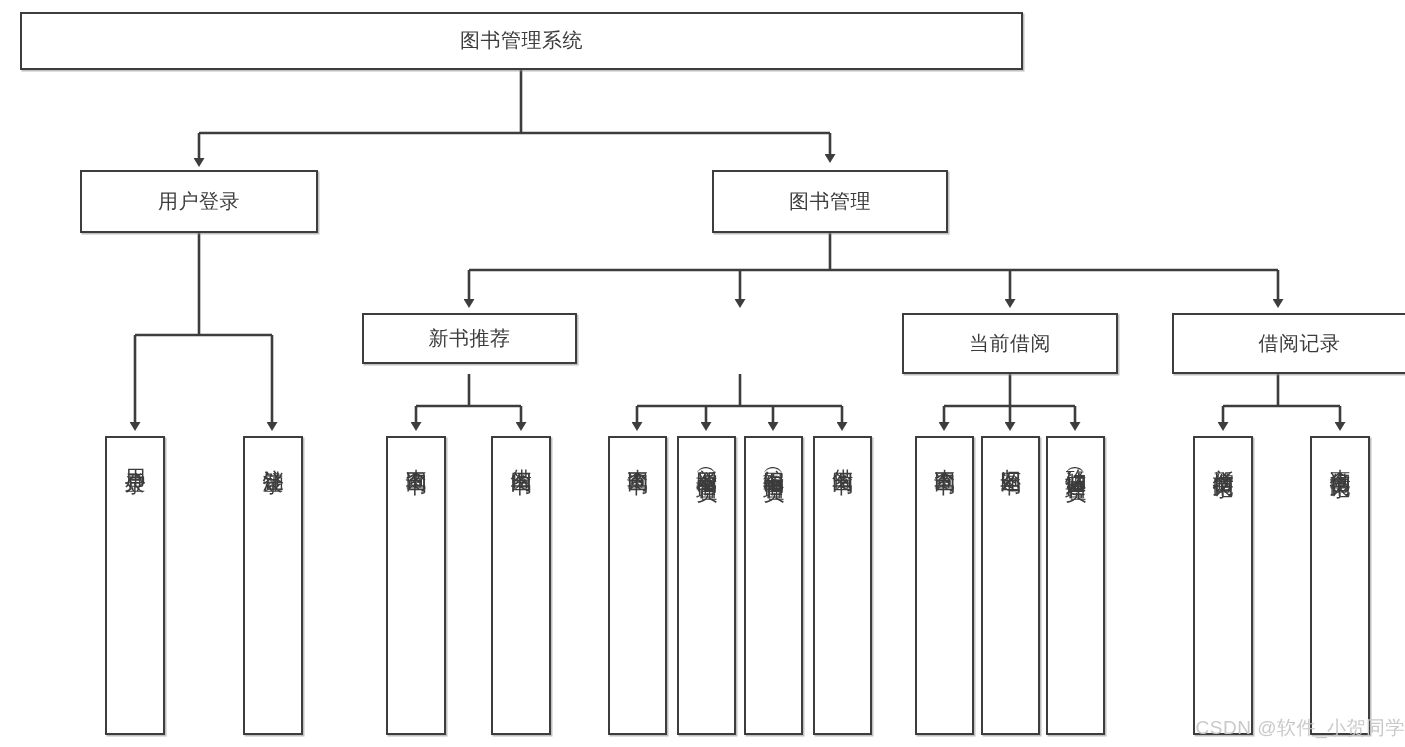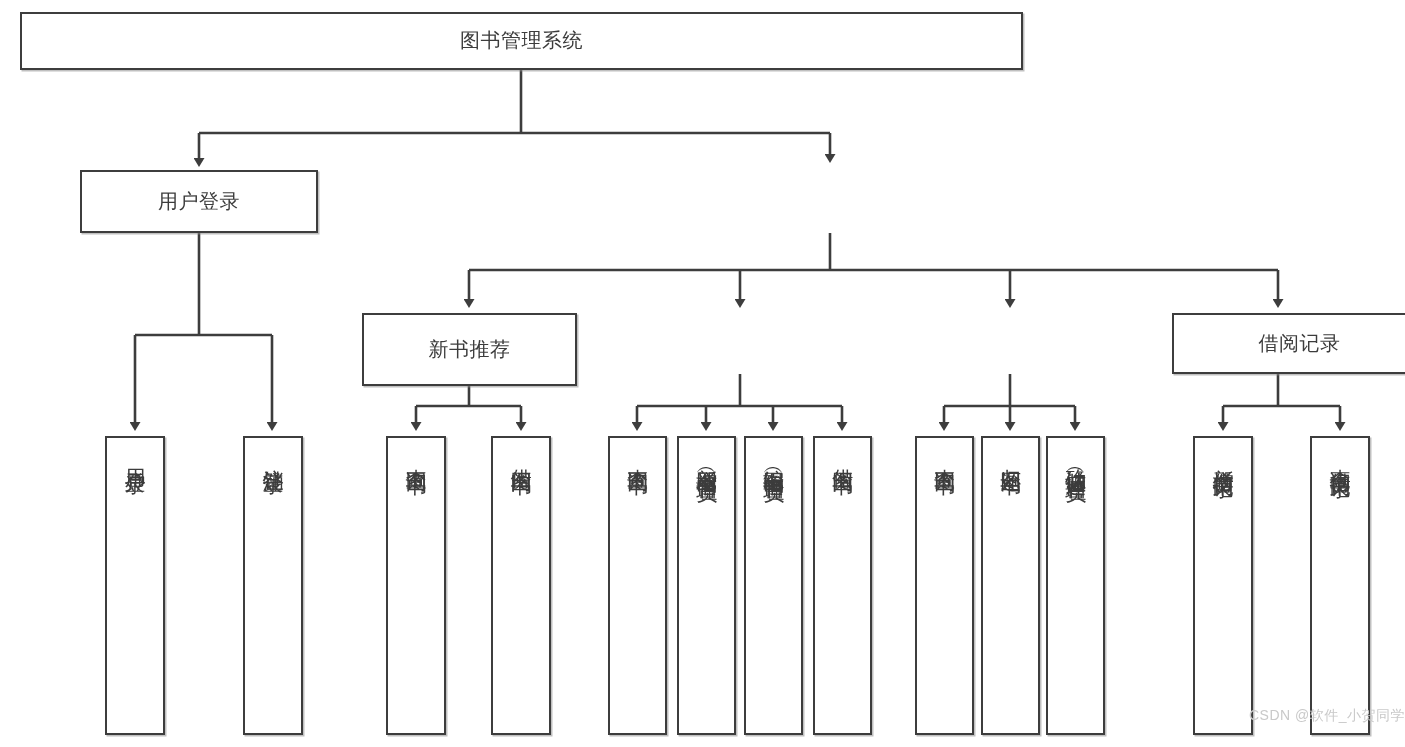--- a/index.html
+++ b/index.html
@@ -49,22 +49,22 @@
     writing-mode:vertical-rl;
     text-orientation:upright;
     white-space:normal;
     font-size:21px;
     line-height:1.06;
     letter-spacing:2px;
   }
   #watermark{
     position:absolute;
     right:12px;
-    bottom:22px;
-    font-size:14px;
+    bottom:6px;
+    font-size:19px;
     color:#c9c9c9;
     letter-spacing:.5px;
     white-space:nowrap;
     user-select:none;
   }
 </style>
 </head>
 <body>
 
 <div id="canvas">
@@ -120,26 +120,32 @@
   </svg>
 
   <div class="node" style="left:20px;top:12px;width:1003px;height:58px;">
     <span class="lbl">图书管理系统</span>
   </div>
 
   <div class="node" style="left:80px;top:170px;width:238px;height:63px;">
     <span class="lbl">用户登录</span>
   </div>
 
+  <div class="node" style="left:712px;top:170px;width:236px;height:63px;">
+    <span class="lbl">图书管理</span>
+  </div>
 
-  <div class="node" style="left:362px;top:313px;width:215px;height:73px;align-items:center;">
+  <div class="node" style="left:362px;top:313px;width:215px;height:51px;align-items:center;">
     <span class="lbl">新书推荐</span>
   </div>
 
 
+  <div class="node" style="left:902px;top:313px;width:216px;height:61px;">
+    <span class="lbl">当前借阅</span>
+  </div>
 
   <div class="node" style="left:1172px;top:313px;width:255px;height:61px;">
     <span class="lbl">借阅记录</span>
   </div>
 
   <div class="node vert" style="left:105px;top:436px;width:60px;height:299px;">
     <span class="lbl">用户登录</span>
   </div>
   <div class="node vert" style="left:243px;top:436px;width:60px;height:299px;">
     <span class="lbl">注销登录</span>

